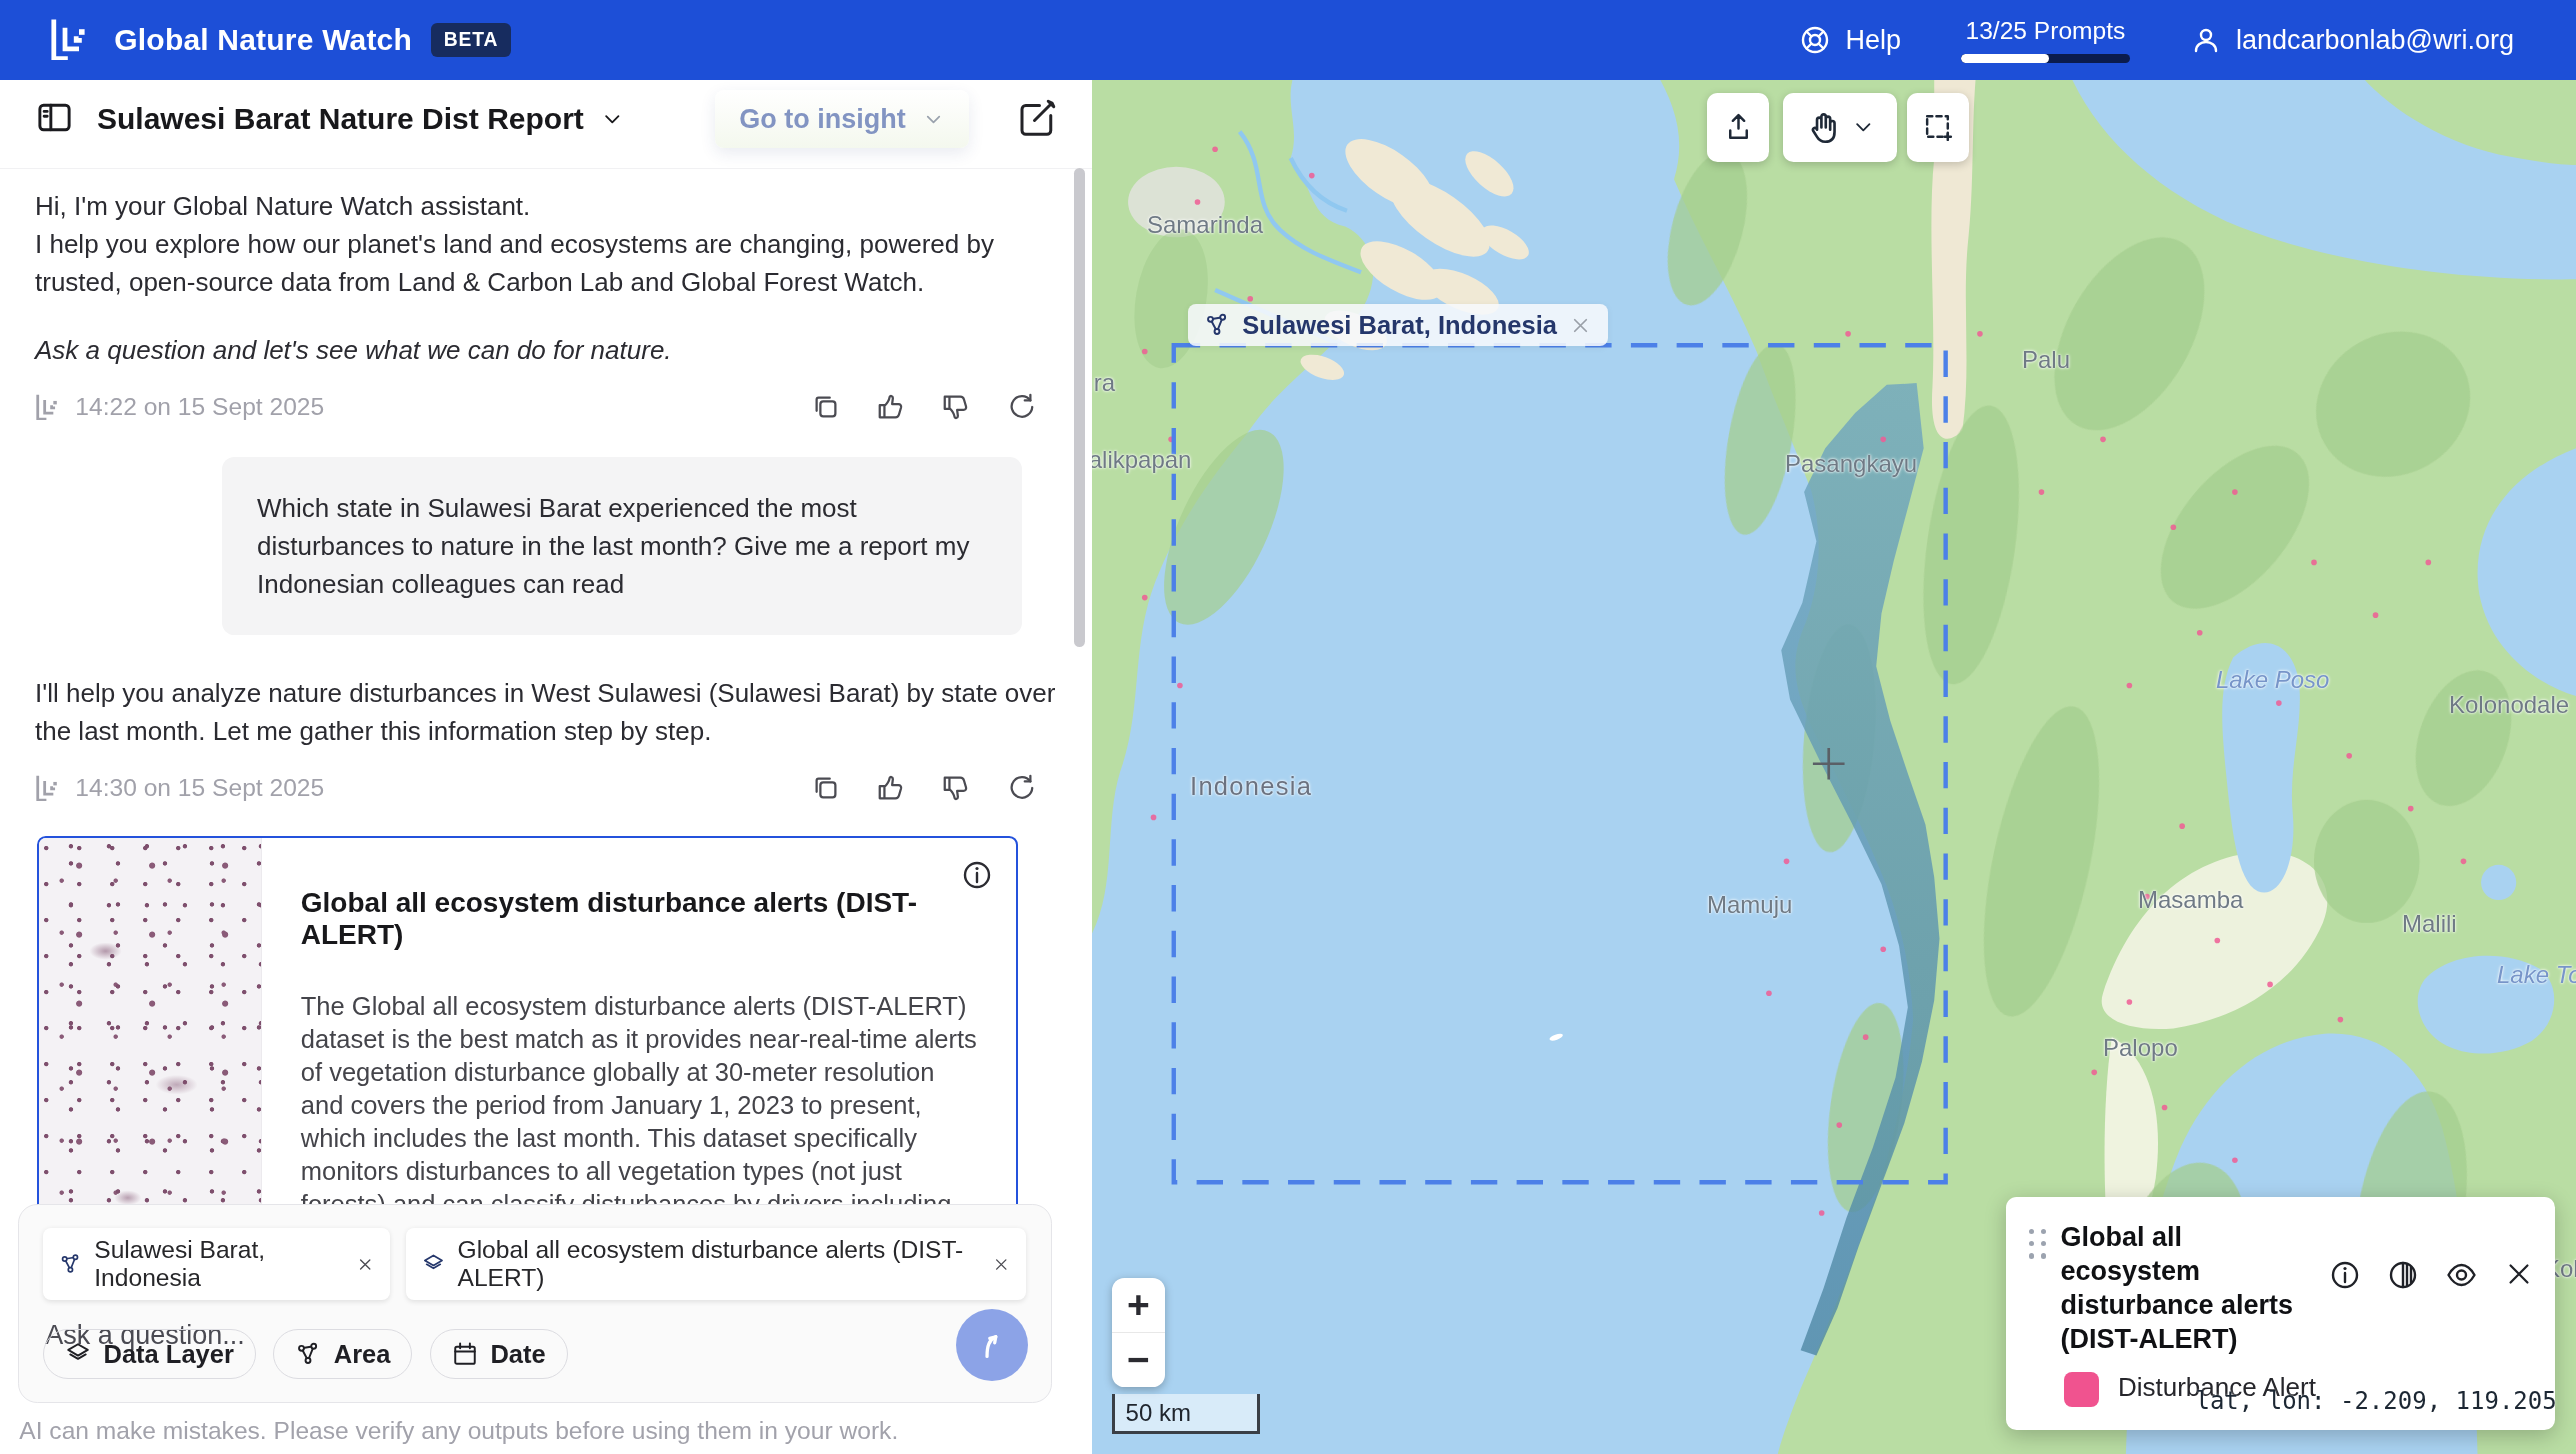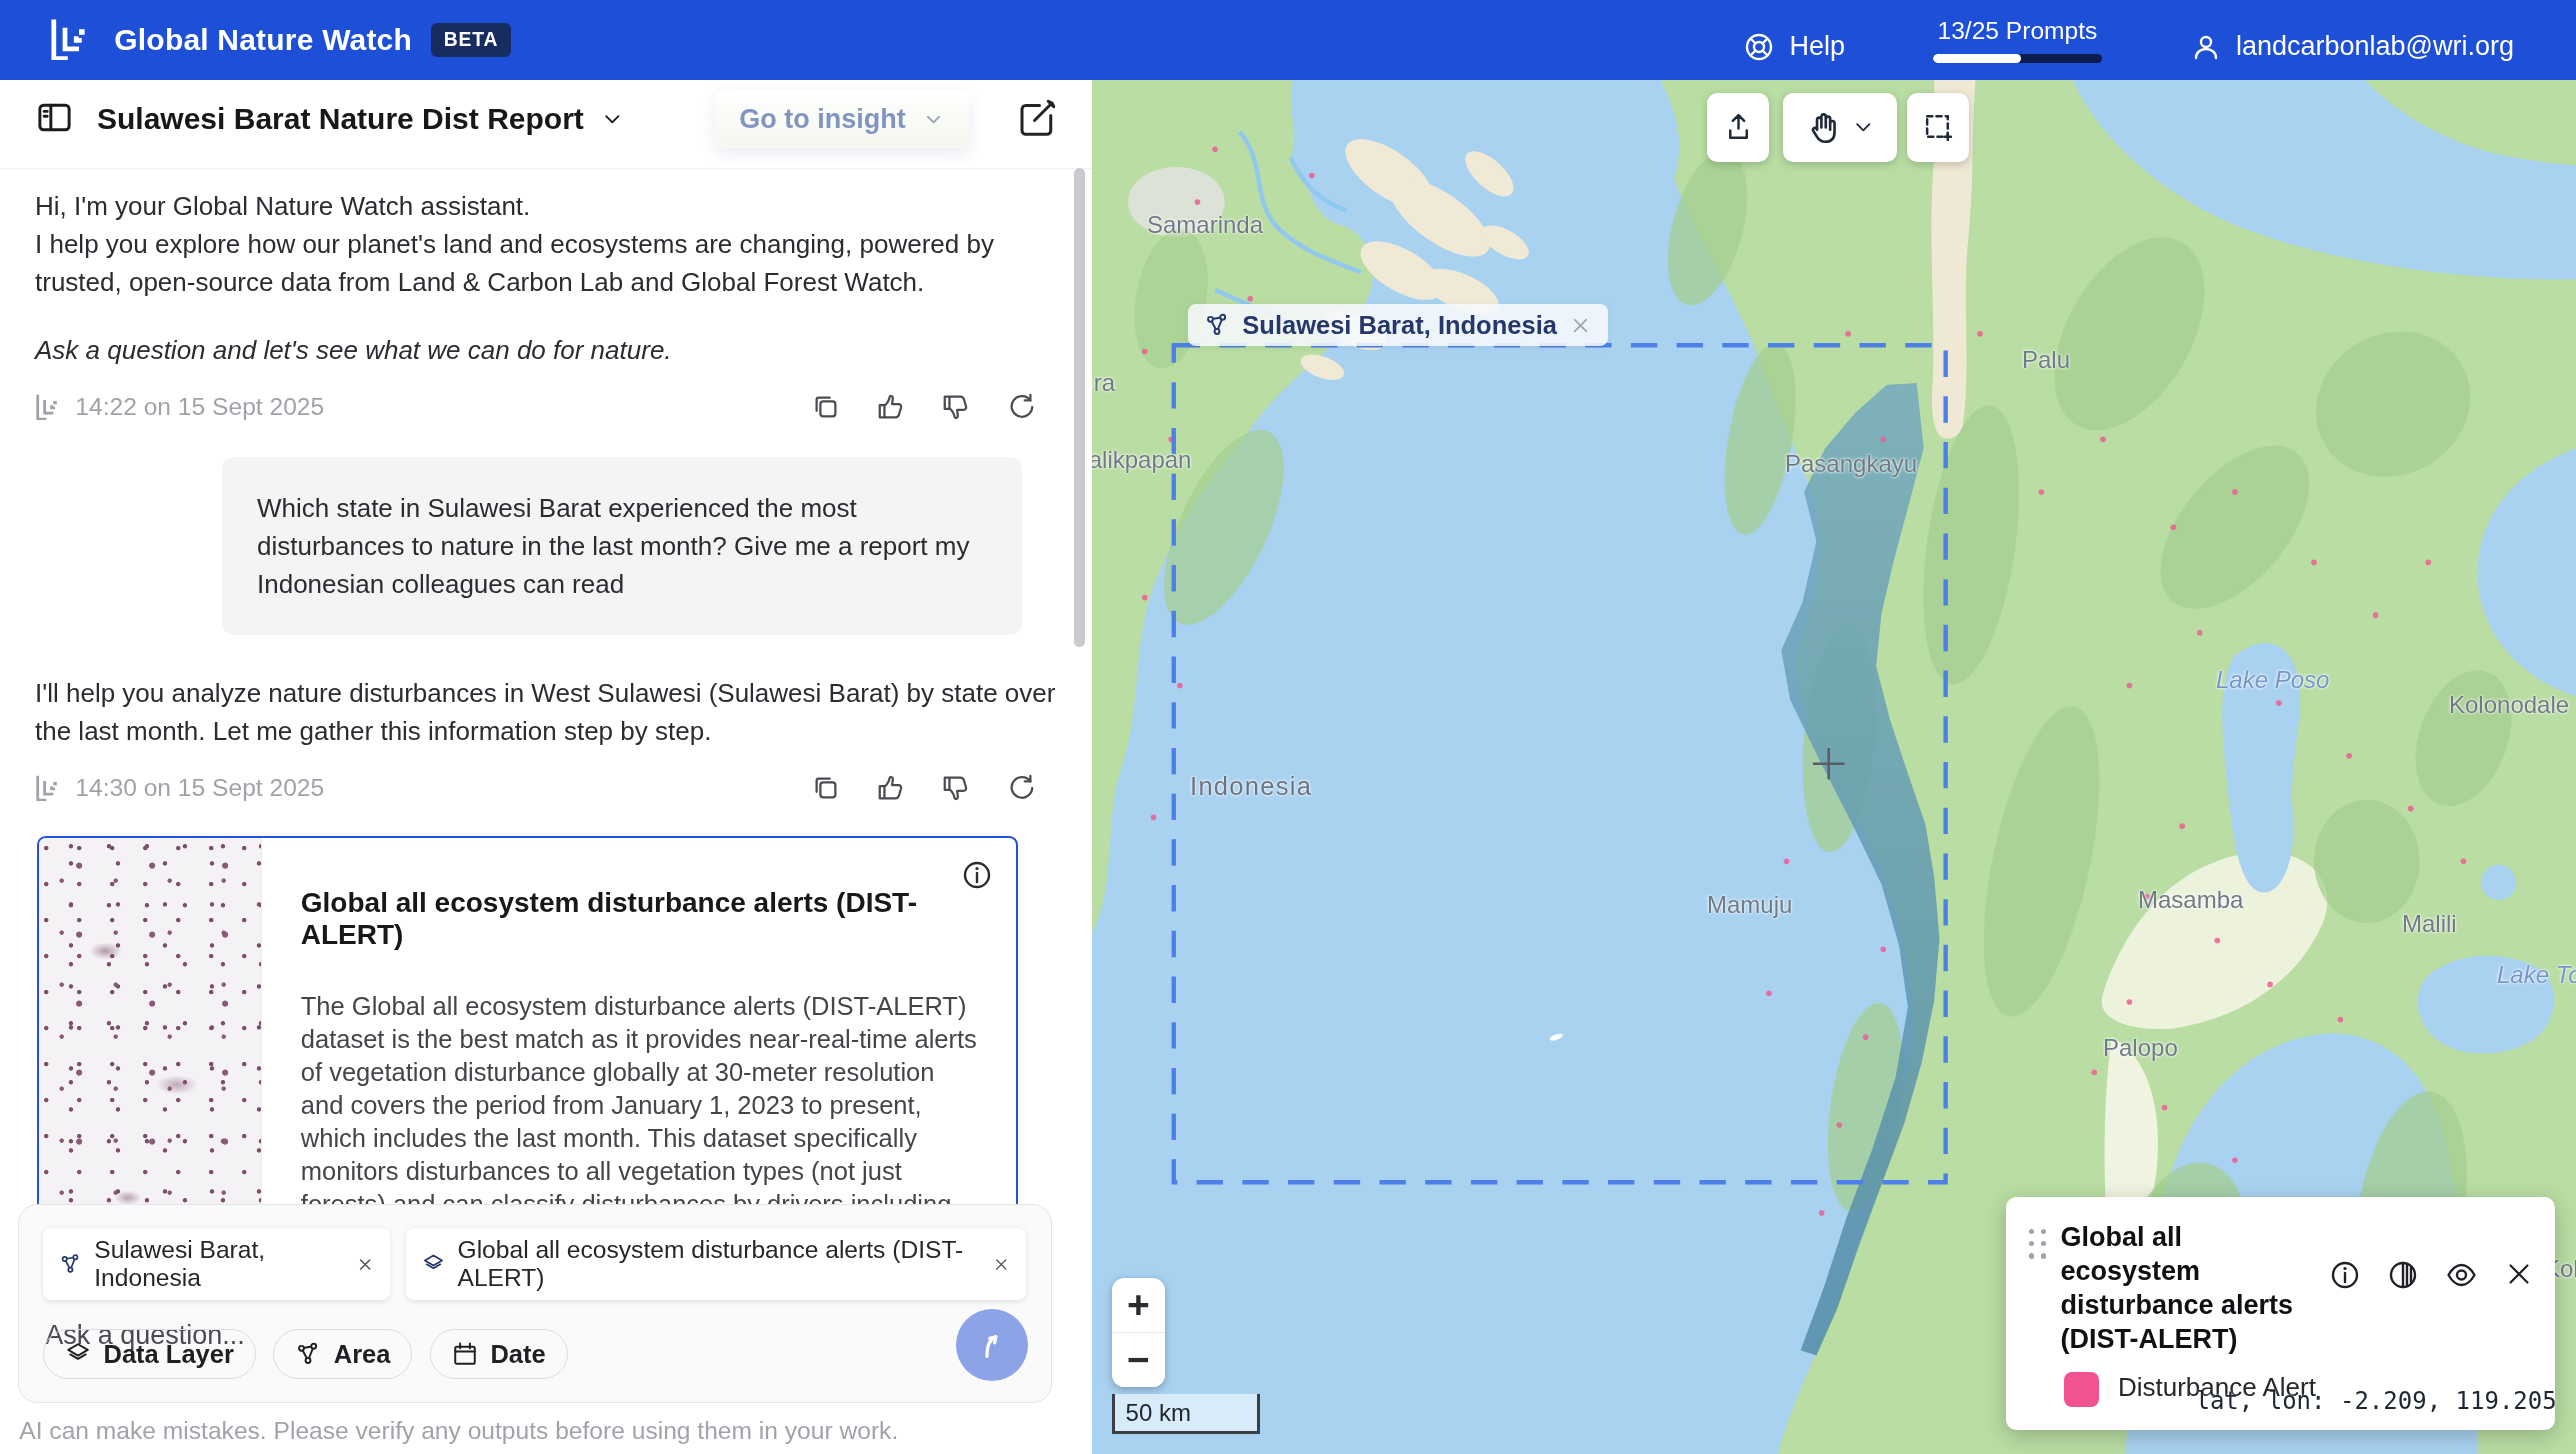--- a/index.html
+++ b/index.html
@@ -6,21 +6,21 @@
   .app{position:relative;width:2576px;height:1454px;overflow:hidden;background:#fff;
        font-family:"Liberation Sans",sans-serif;color:#1b1b1f;}
   .ic{stroke:currentColor;fill:none;stroke-width:2.4;stroke-linecap:round;stroke-linejoin:round;}
 
   
   .topbar{position:absolute;left:0;top:0;width:100%;height:80px;background:#1D4FD7;
           display:flex;align-items:center;color:#fff;z-index:40;}
   .brand{display:flex;align-items:center;gap:19.3px;margin-left:49px;}
   .brand-name{font-size:30px;font-weight:700;letter-spacing:0.2px;}
   .beta{background:#172C5F;border-radius:6.2px;padding:6.2px 12.3px;font-size:19.3px;font-weight:600;letter-spacing:0.9px;}
-  .topbar-right{margin-left:auto;display:flex;align-items:flex-end;gap:88px;margin-right:62px;}
+  .topbar-right{margin-left:auto;display:flex;align-items:center;gap:60px;margin-right:62px;}
   .tb-item{display:flex;align-items:center;gap:14px;font-size:27px;}
   .prompts{display:flex;flex-direction:column;align-items:center;gap:8.8px;font-size:24.6px;}
   .prompt-bar{width:169px;height:8.8px;border-radius:5.3px;background:#0B1C4D;overflow:hidden;}
   .prompt-fill{height:100%;background:#fff;border-radius:5.3px;}
 
   
   .chat{position:absolute;left:0;top:70px;width:1092px;bottom:0;background:#fff;}
   .chat-header{display:flex;align-items:center;height:98px;padding:0 35px;gap:23px;border-bottom:0.9px solid #f1f1f3;}
   .chat-title{font-size:30px;font-weight:600;color:#18181b;display:flex;align-items:center;gap:16px;}
   .insight-btn{margin-left:auto;display:flex;align-items:center;gap:16px;height:58px;padding:0 24.6px;

